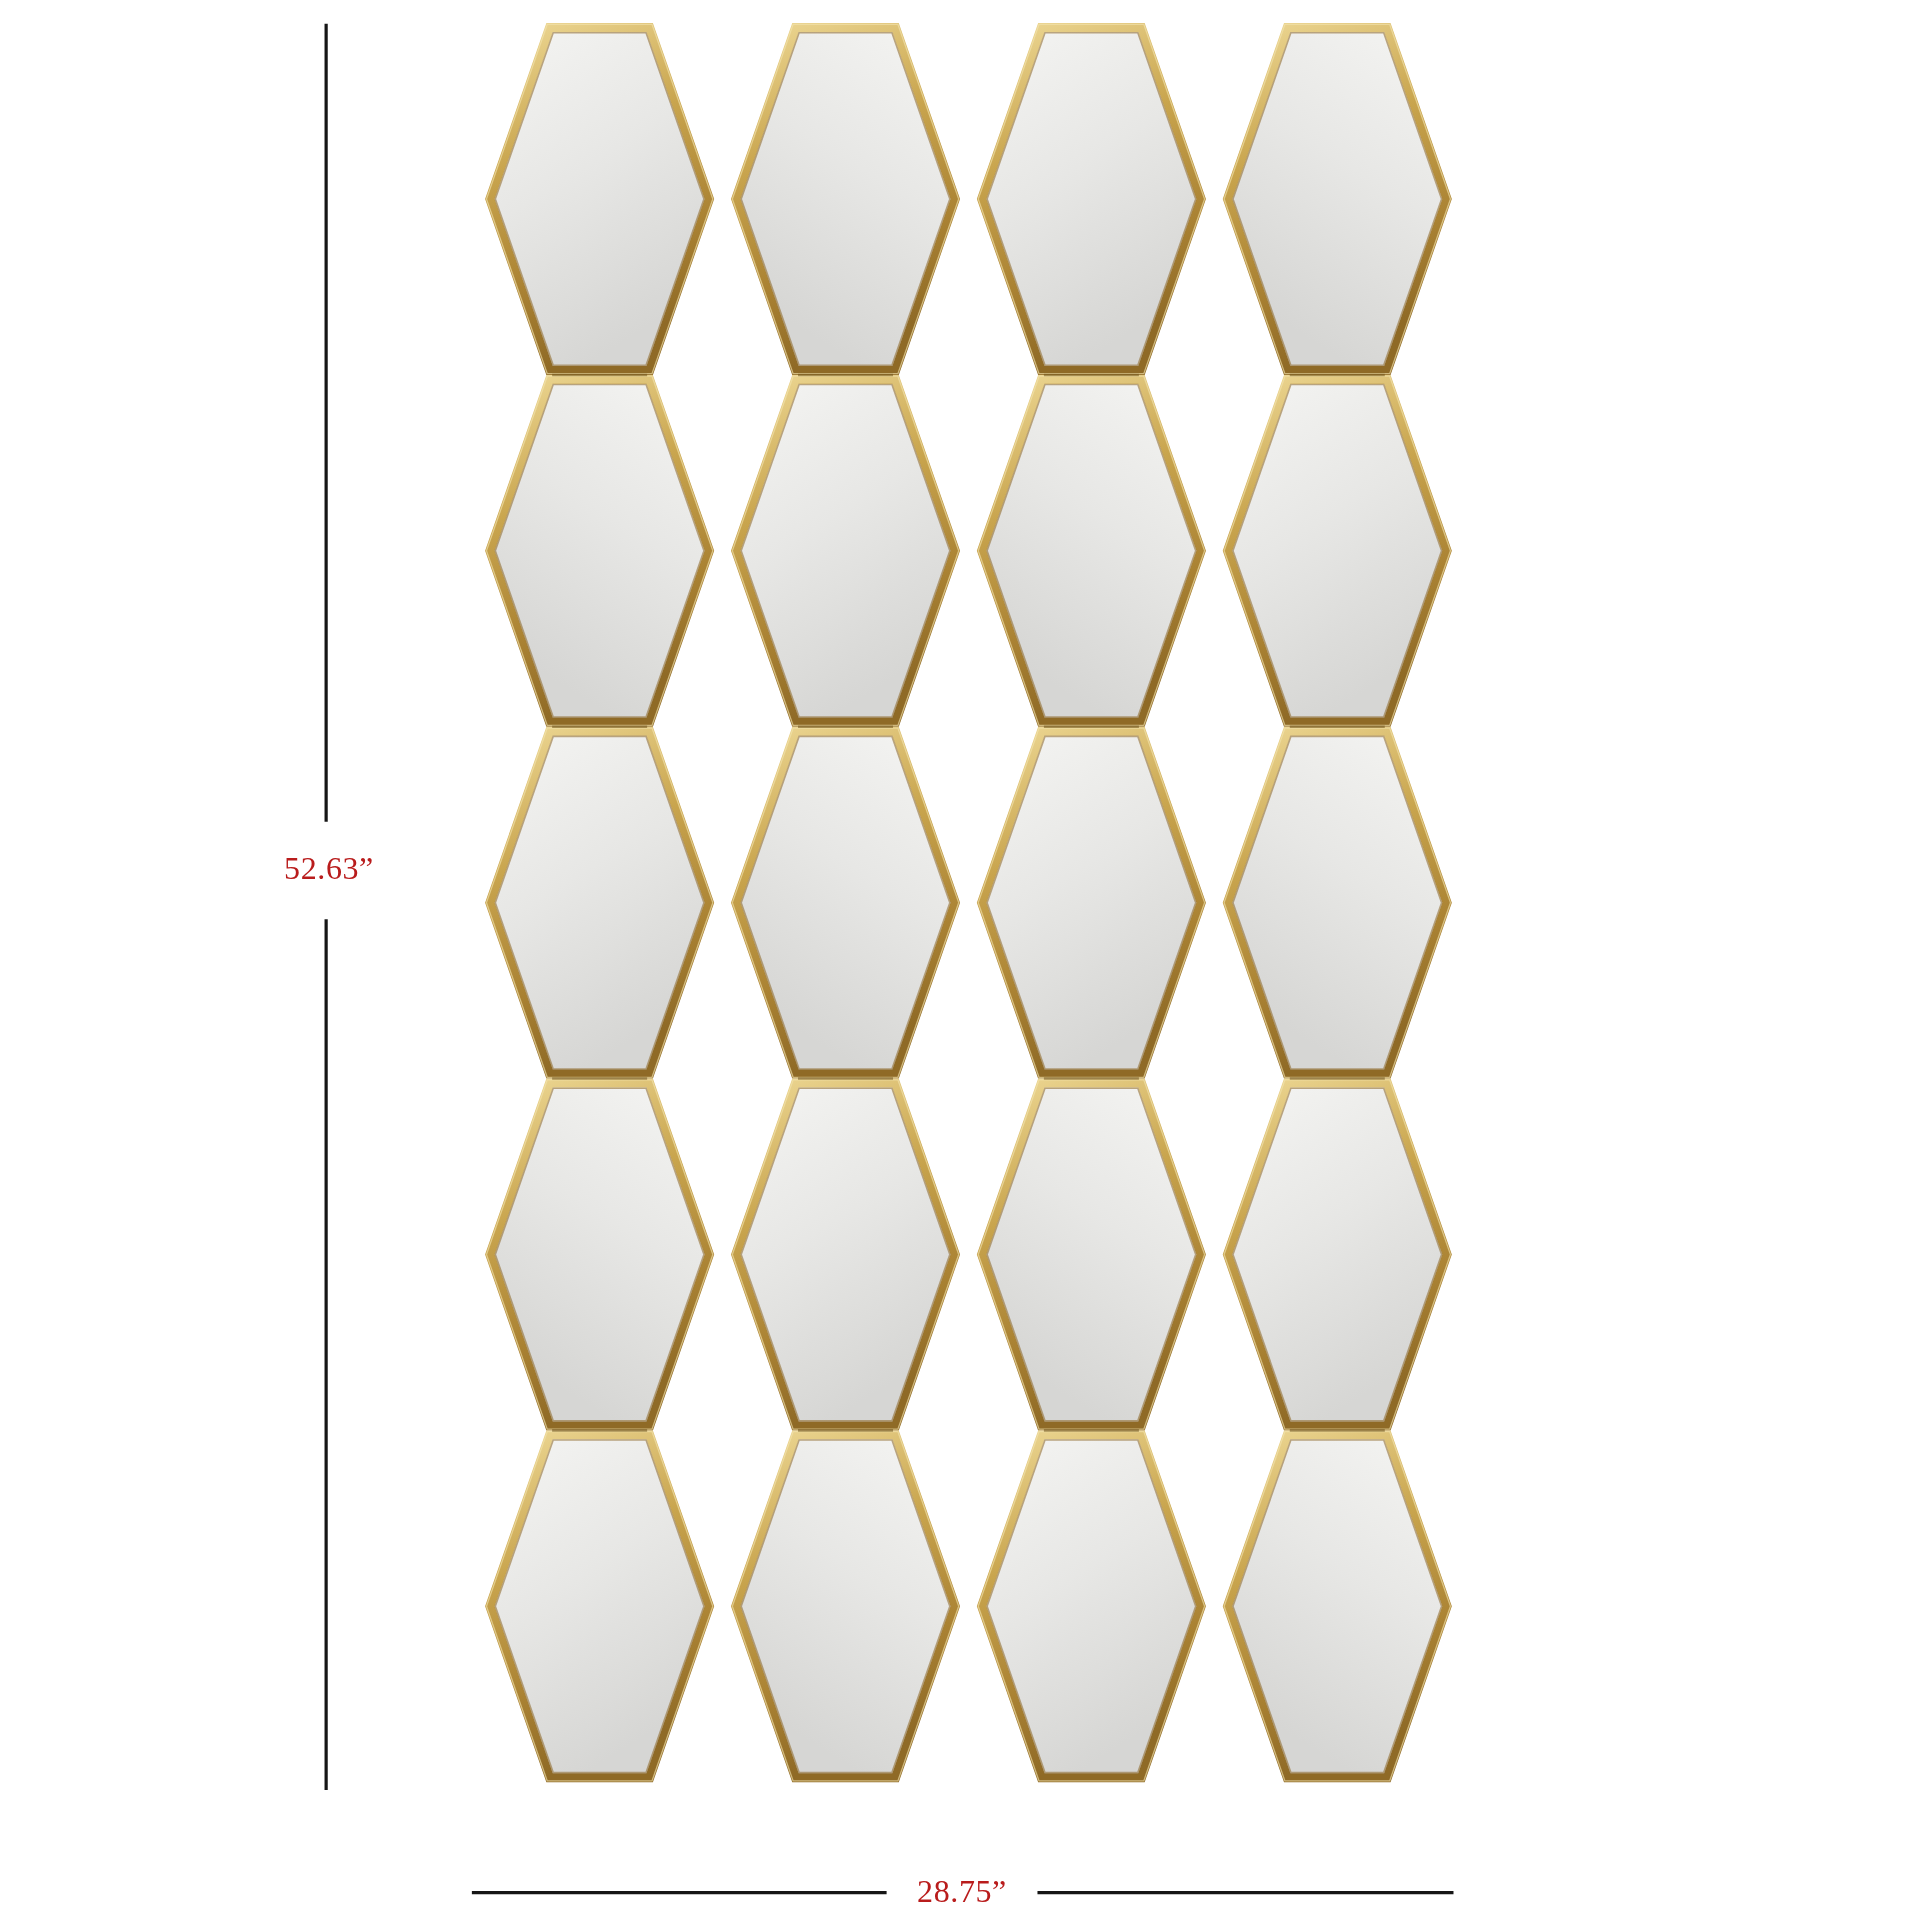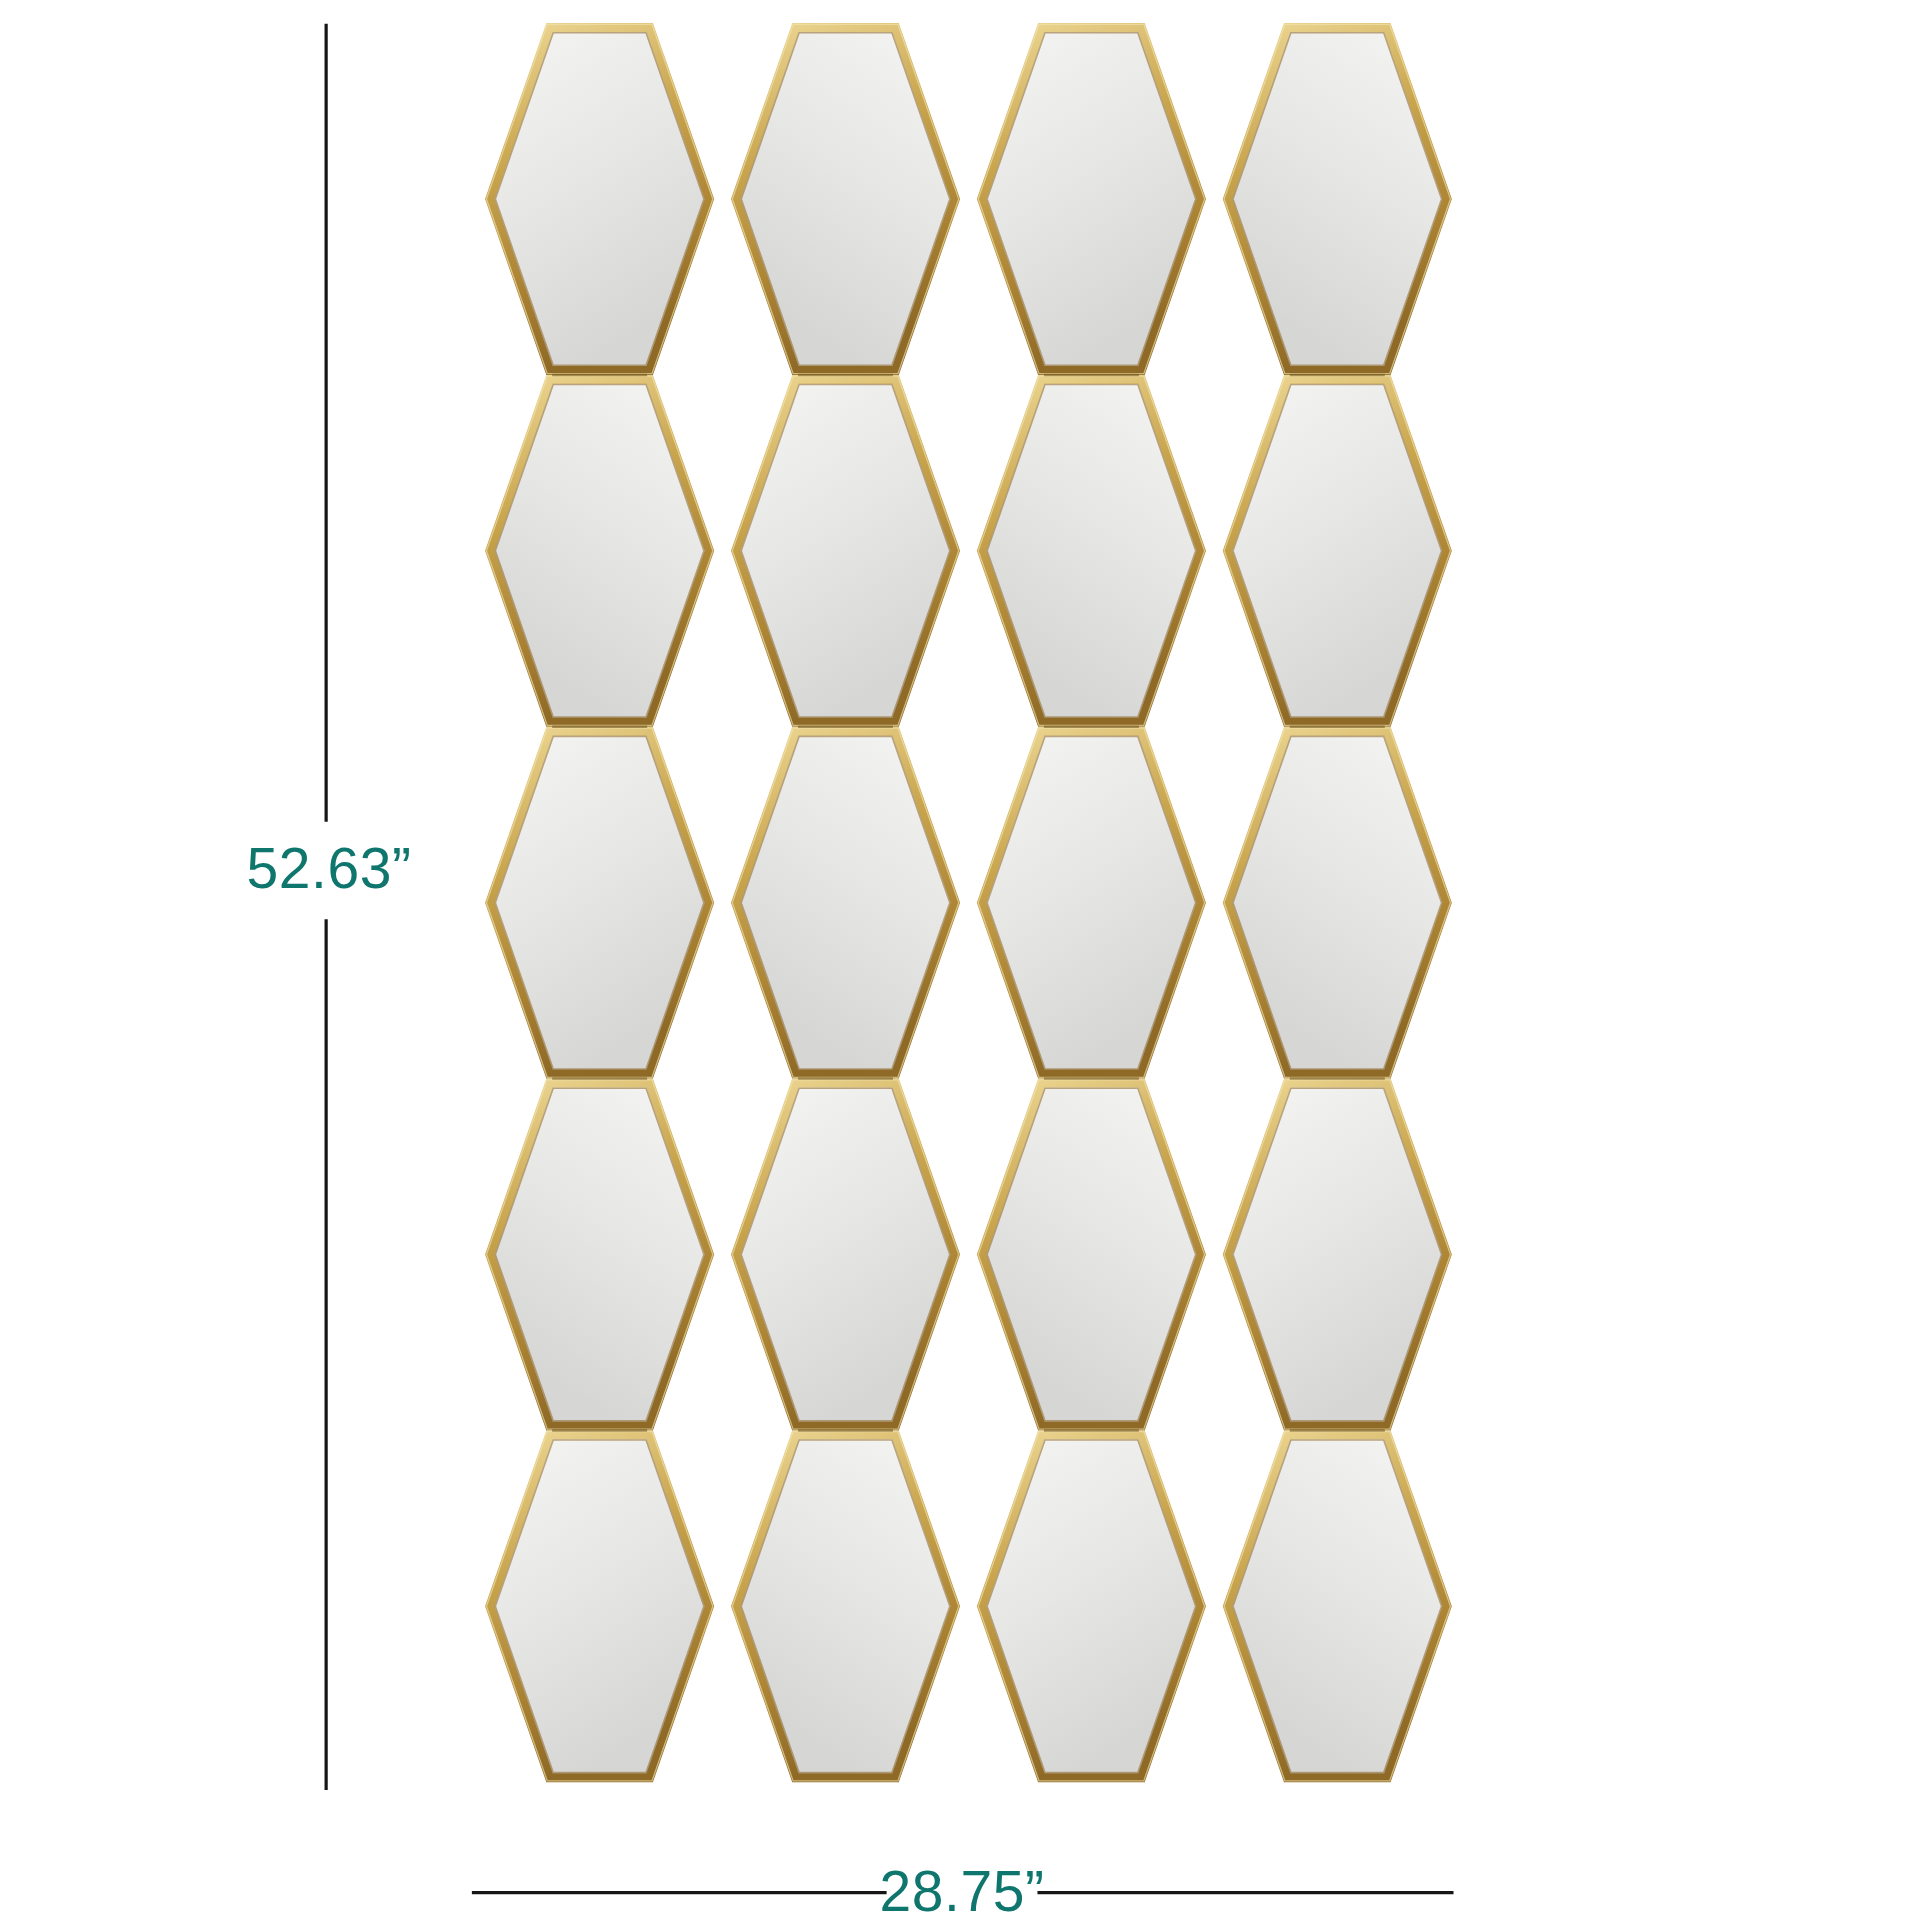--- a/index.html
+++ b/index.html
@@ -2,24 +2,24 @@
 <html style="font-size:10.3px"><head>
 <meta charset="utf-8">
 <style>
   html, body { margin: 0; padding: 0; background: #ffffff; }
   body { width: 1926px; height: 1926px; position: relative; overflow: hidden; }
   .stage { position: absolute; inset: 0; }
   .art { position: absolute; left: 0; top: 0; width: 1926px; height: 1926px; }
   .dim-label {
     position: absolute;
     transform: translate(-50%, -50%);
-    font-family: Liberation Sans, sans-serif;
-    font-size: 57px;
+    font-family: Liberation Serif, serif;
+    font-size: 32px;
     letter-spacing: 0.6px;
-    color: #0f766e;
+    color: #b91c1c;
     white-space: nowrap;
   }
 </style>
 </head>
 <body>
 
 <div class="stage">
 
   <svg class="art" viewBox="0 0 3000 3000" xmlns="http://www.w3.org/2000/svg">
     <defs>

